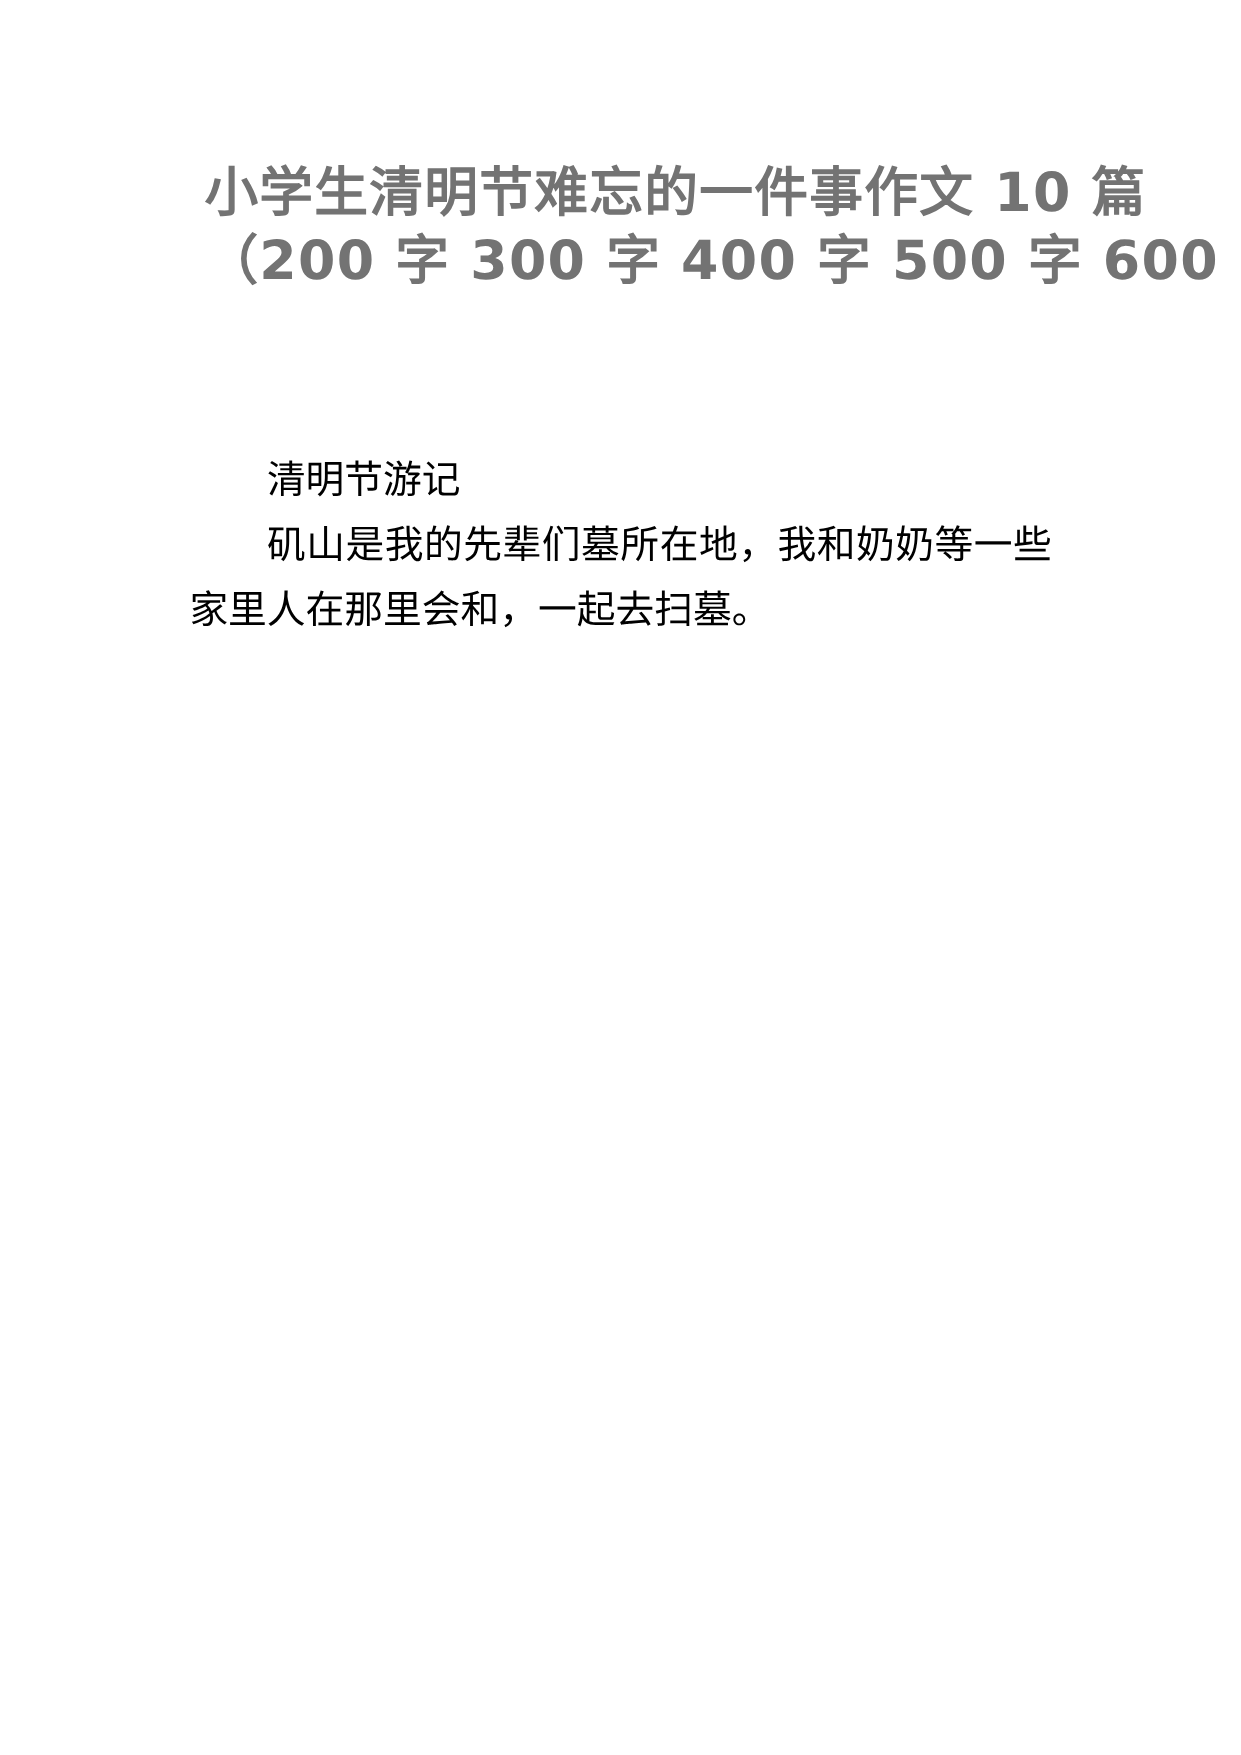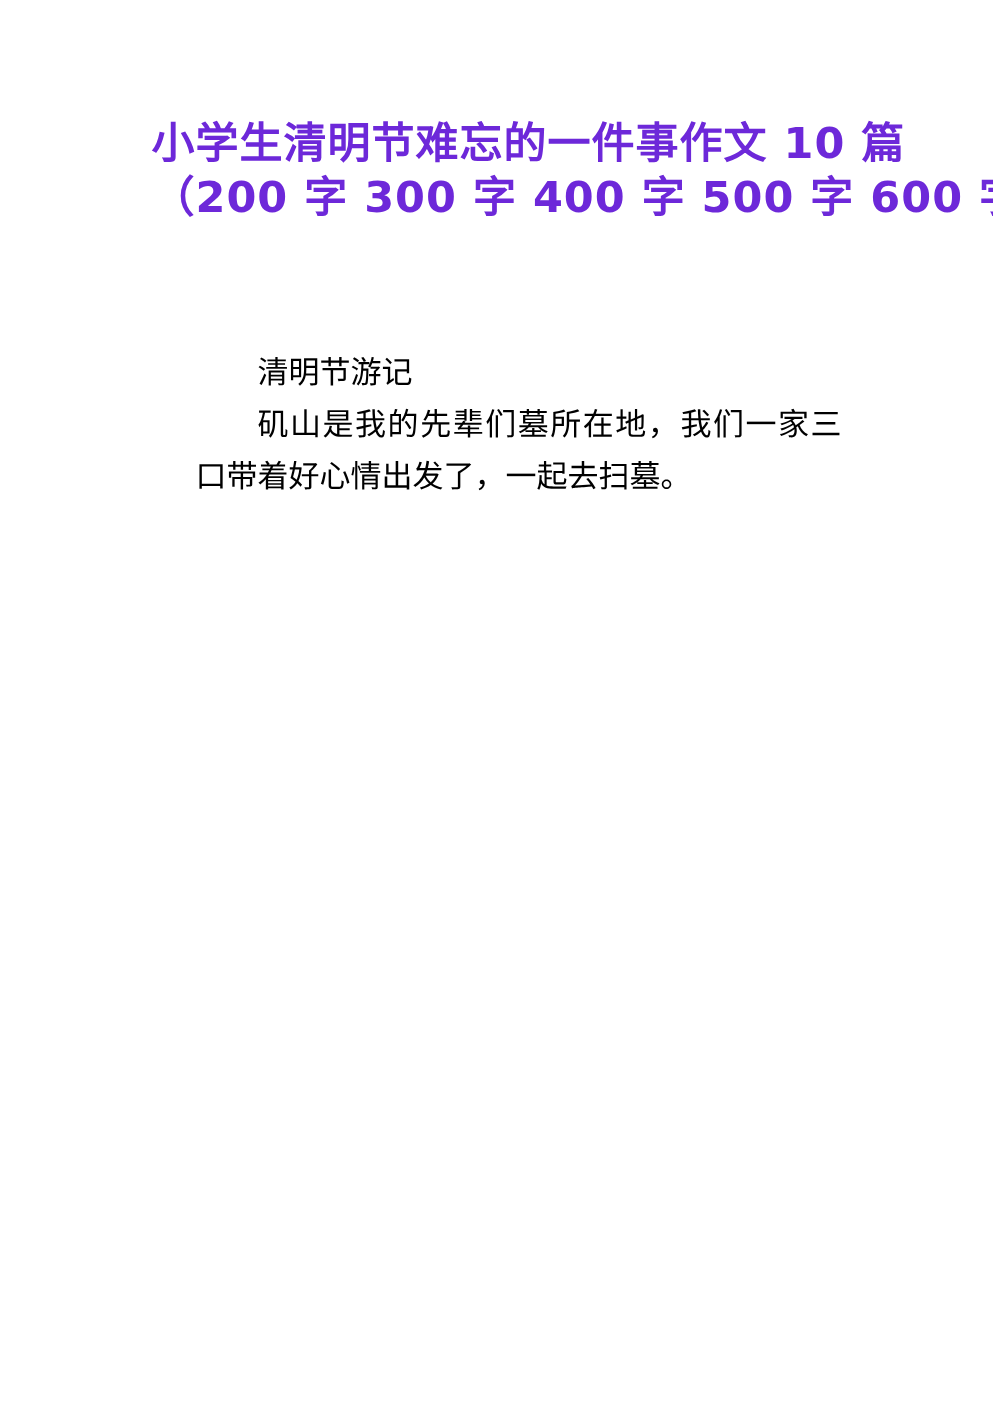--- a/index.html
+++ b/index.html
@@ -12,56 +12,55 @@
     background: #ffffff;
     overflow: hidden;
   }
   .doc {
     width: 690px;
     margin: 0 auto;
     padding-top: 116px;
     color: #000000;
   }
   .title {
-    margin: 0;
+    margin: 12px;
     font-family: "DejaVu Sans", "Liberation Sans", sans-serif;
     font-weight: bold;
     font-size: 43px;
     line-height: 54px;
     text-align: center;
     letter-spacing: 1px;
-    color: #6d28d9;
+    color: #737373;
   }
   .title-line {
     display: block;
     white-space: nowrap;
   }
   .essay-body {
     margin-top: 122px;
     font-family: "DejaVu Serif", "Liberation Serif", serif;
     font-size: 31px;
     line-height: 52px;
     text-align: justify;
     color: #000000;
-    margin-left: 44px;
   }
   .essay-body p {
     margin: 0;
     padding: 0;
     text-indent: 2em;
   }
 </style>
 </head>
 <body>
 
 <main class="doc">
 
   <h1 class="title">
     <span class="title-line">小学生清明节难忘的一件事作文 10 篇</span>
     <span class="title-line">（200 字 300 字 400 字 500 字 600 字）</span>
   </h1>
 
   <section class="essay-body">
     <p>清明节游记</p>
-    <p>矶山是我的先辈们墓所在地，我们一家三口带着好心情出发了，一起去扫墓。</p>
+    <p>矶山是我的先辈们墓所在地，我和奶奶等一些家里人在那里会和，一起去扫墓。</p>
   </section>
 
 </main>
 
 </body></html>

